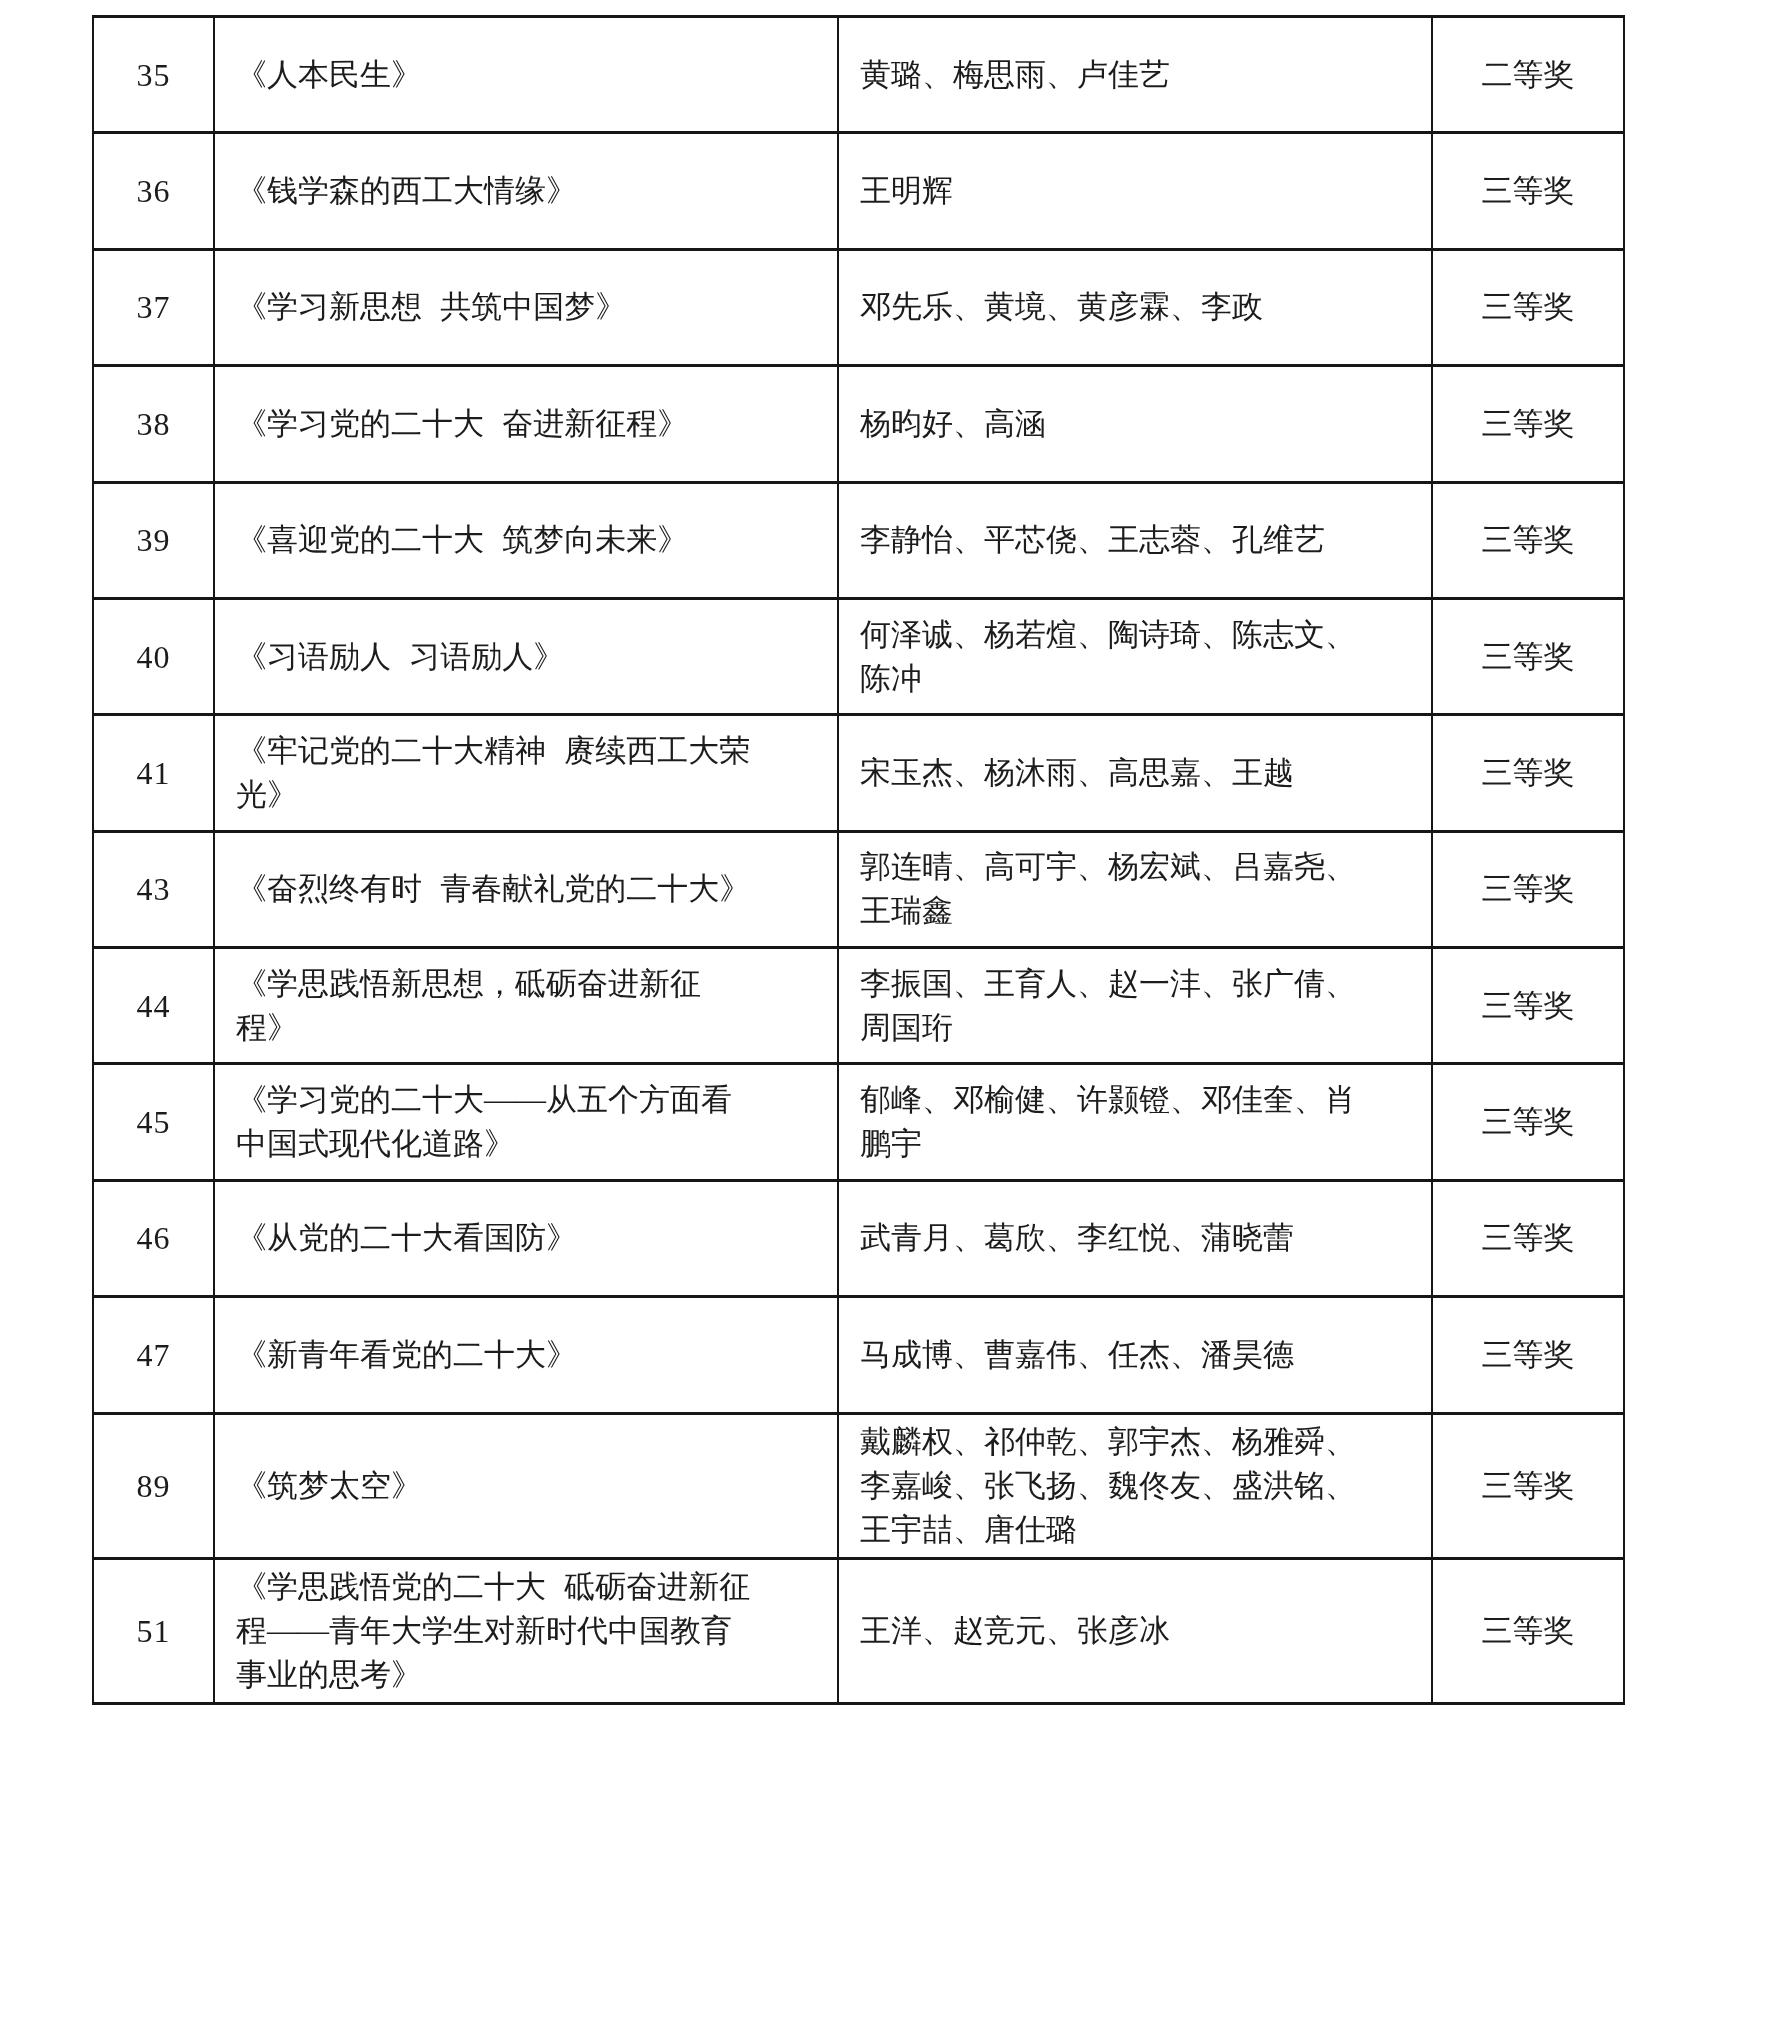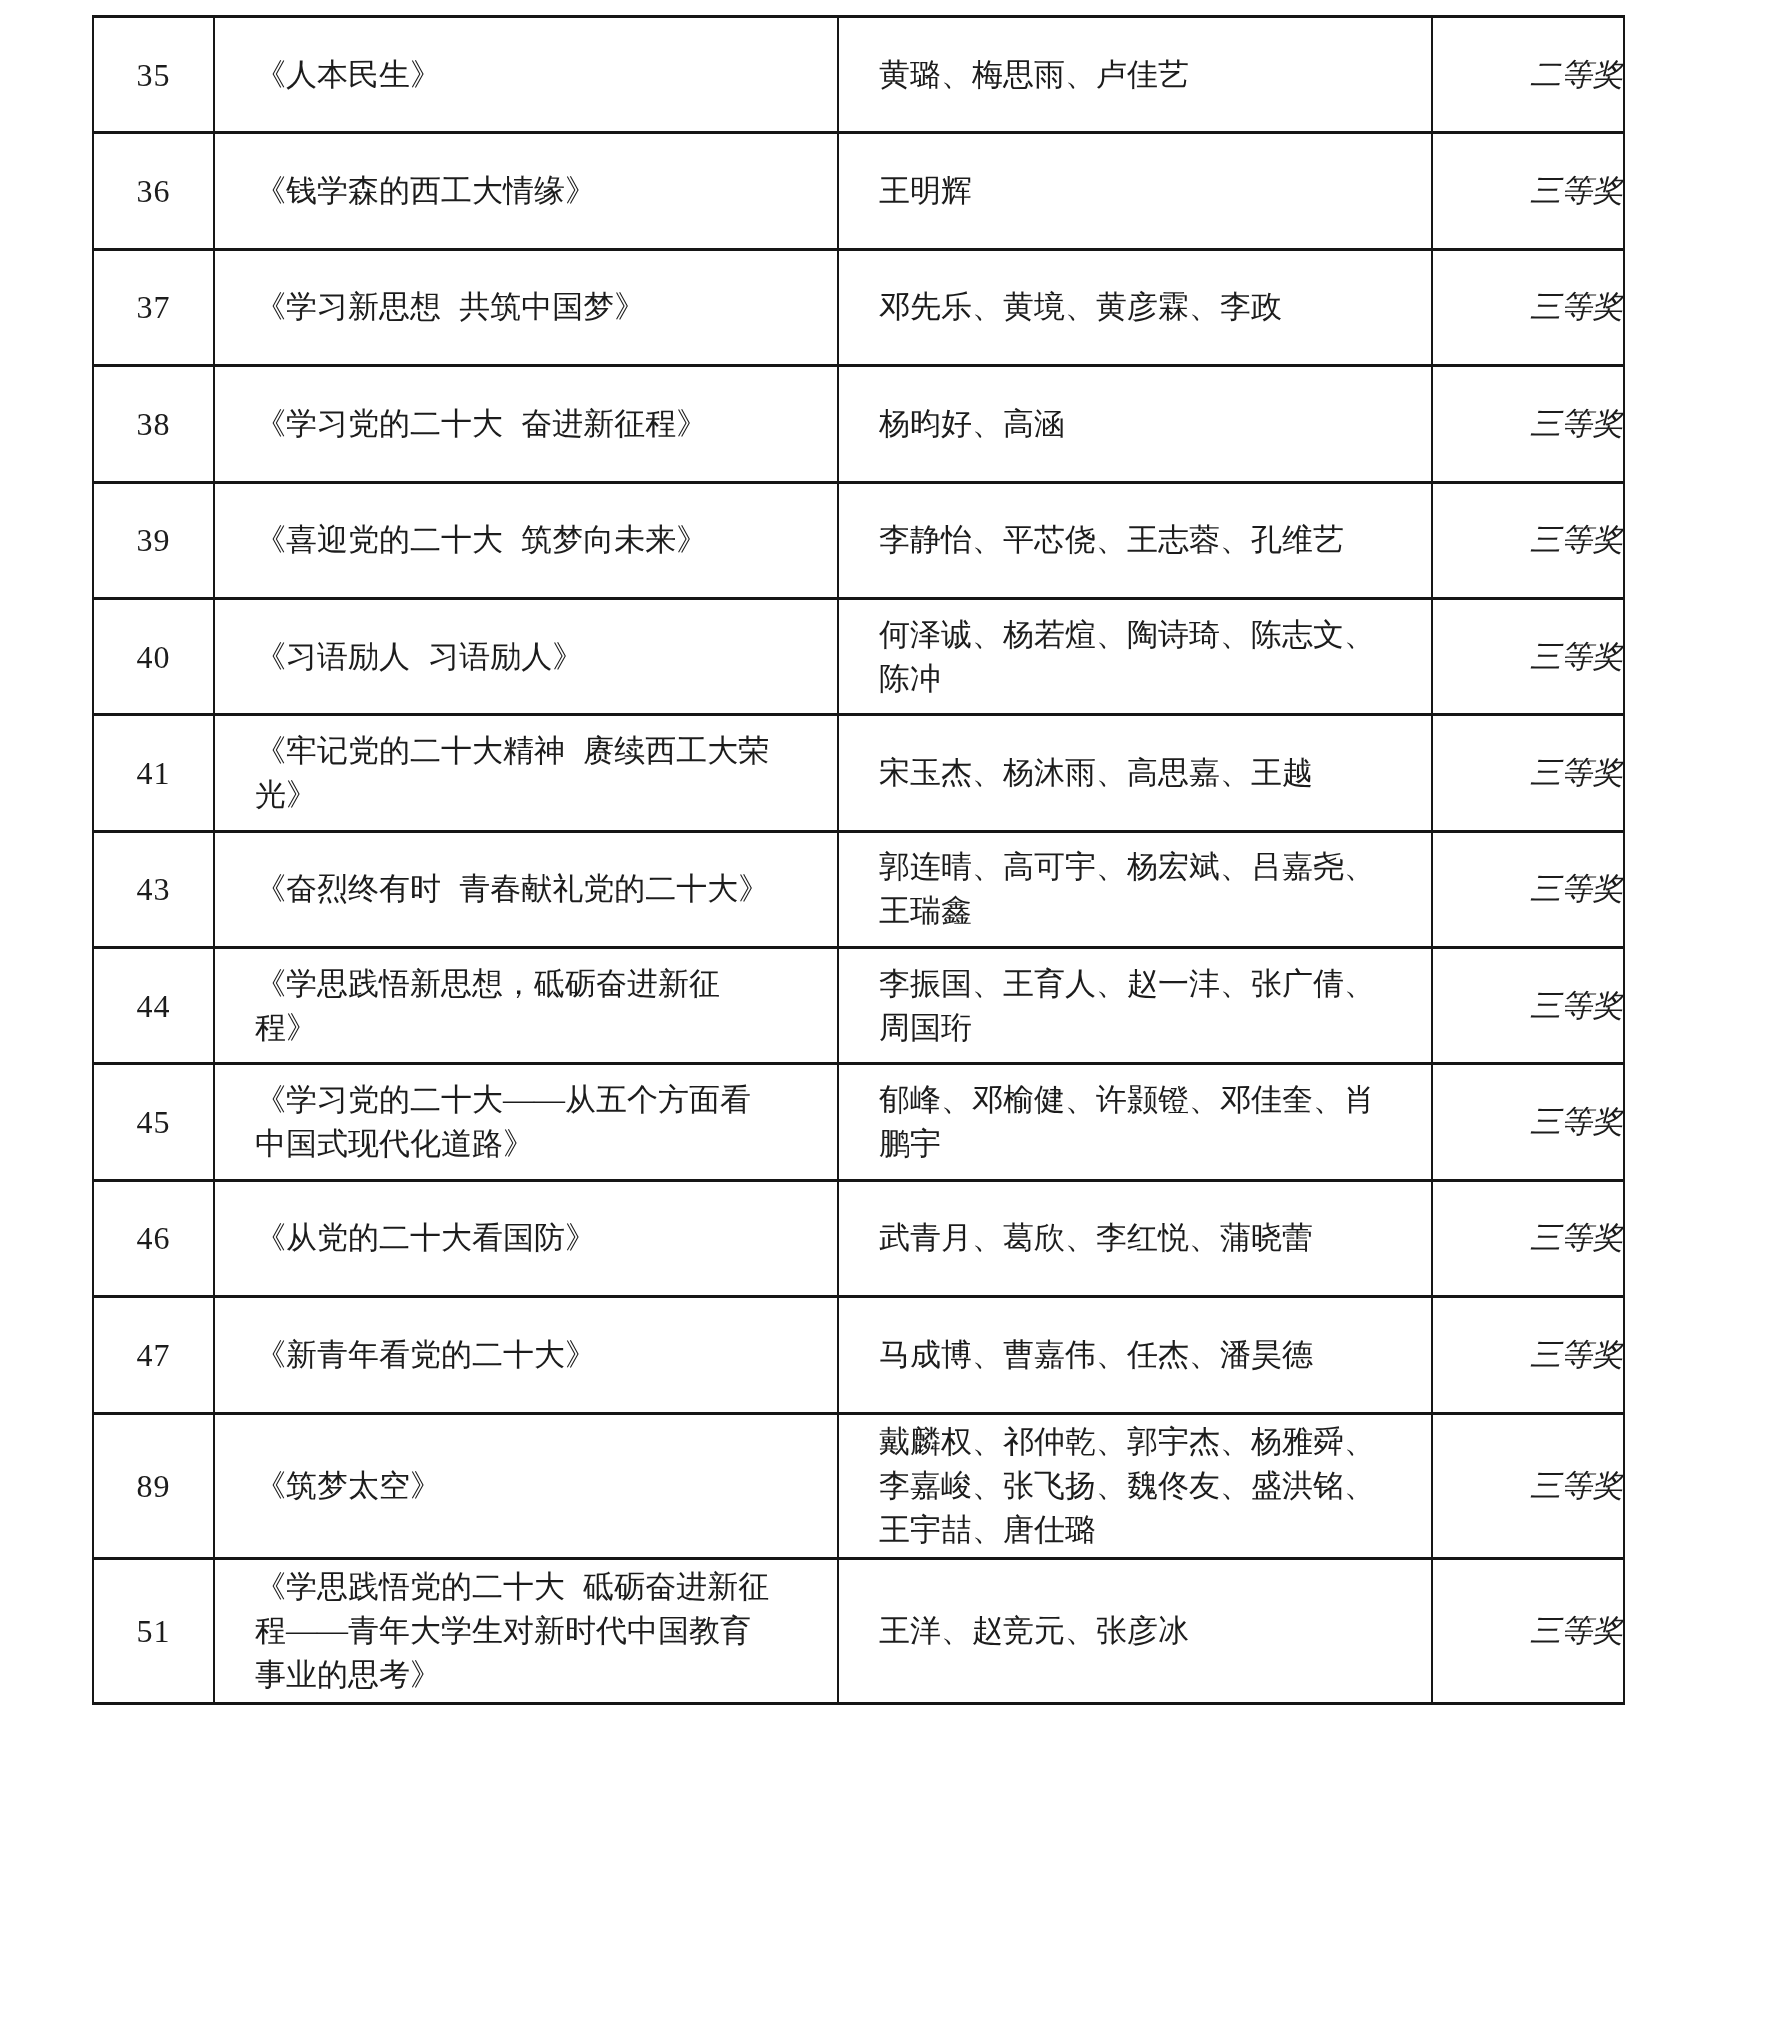--- a/index.html
+++ b/index.html
@@ -42,30 +42,29 @@
     overflow: hidden;
   }
   td.cell-no {
     text-align: center;
     font-size: 32px;
     letter-spacing: 0.9px;
   }
   td.cell-title .cell-text,
   td.cell-names .cell-text {
     max-width: 524px;
-    margin-left: 40px;
+    margin-left: 21px;
     word-break: normal;
     overflow-wrap: normal;
   }
   td.cell-title .cell-text {
     word-spacing: 10.5px; 
   }
   td.cell-award {
-    text-align: right;
-    font-style: italic;
+    text-align: center;
   }
 </style>
 </head>
 <body>
 
 <div class="page">
   <table class="award-table">
     <colgroup>
       <col style="width:121px">
       <col style="width:624px">

